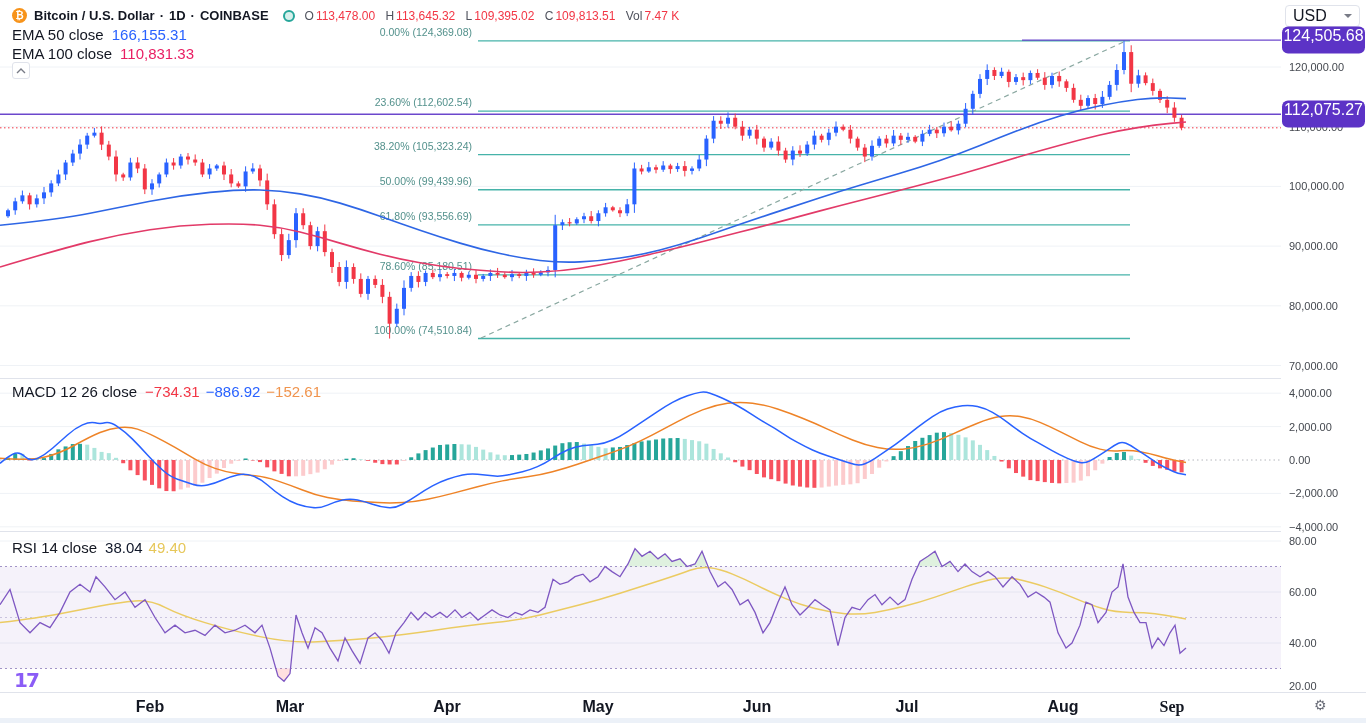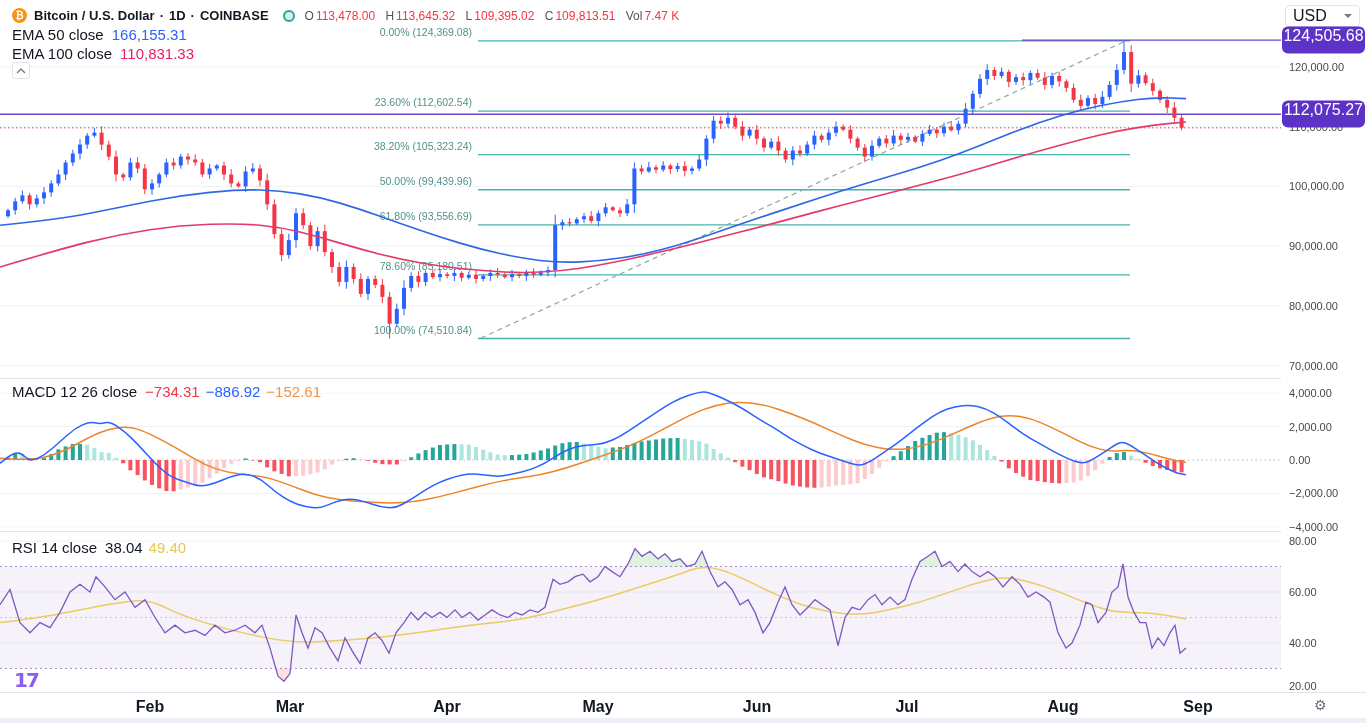--- a/index.html
+++ b/index.html
@@ -686,18 +686,18 @@
     </div>
 
   <div id="time-axis" class="overlay">
       <div class="month" style="left: 150px;">Feb</div>
       <div class="month" style="left: 290px;">Mar</div>
       <div class="month" style="left: 447px;">Apr</div>
       <div class="month" style="left: 598px;">May</div>
       <div class="month" style="left: 757px;">Jun</div>
       <div class="month" style="left: 907px;">Jul</div>
       <div class="month" style="left: 1063px;">Aug</div>
-      <div class="month" style="left: 1198px;">Sep</div>
+      <div class="month" style="left: 1172px; font-family: Liberation Serif, serif;">Sep</div>
     </div>
   <div id="tv-logo">17</div>
   <div id="gear">⚙</div>
   <div id="bottom-strip" class="overlay"></div>
 </div>
 
 </body></html>

